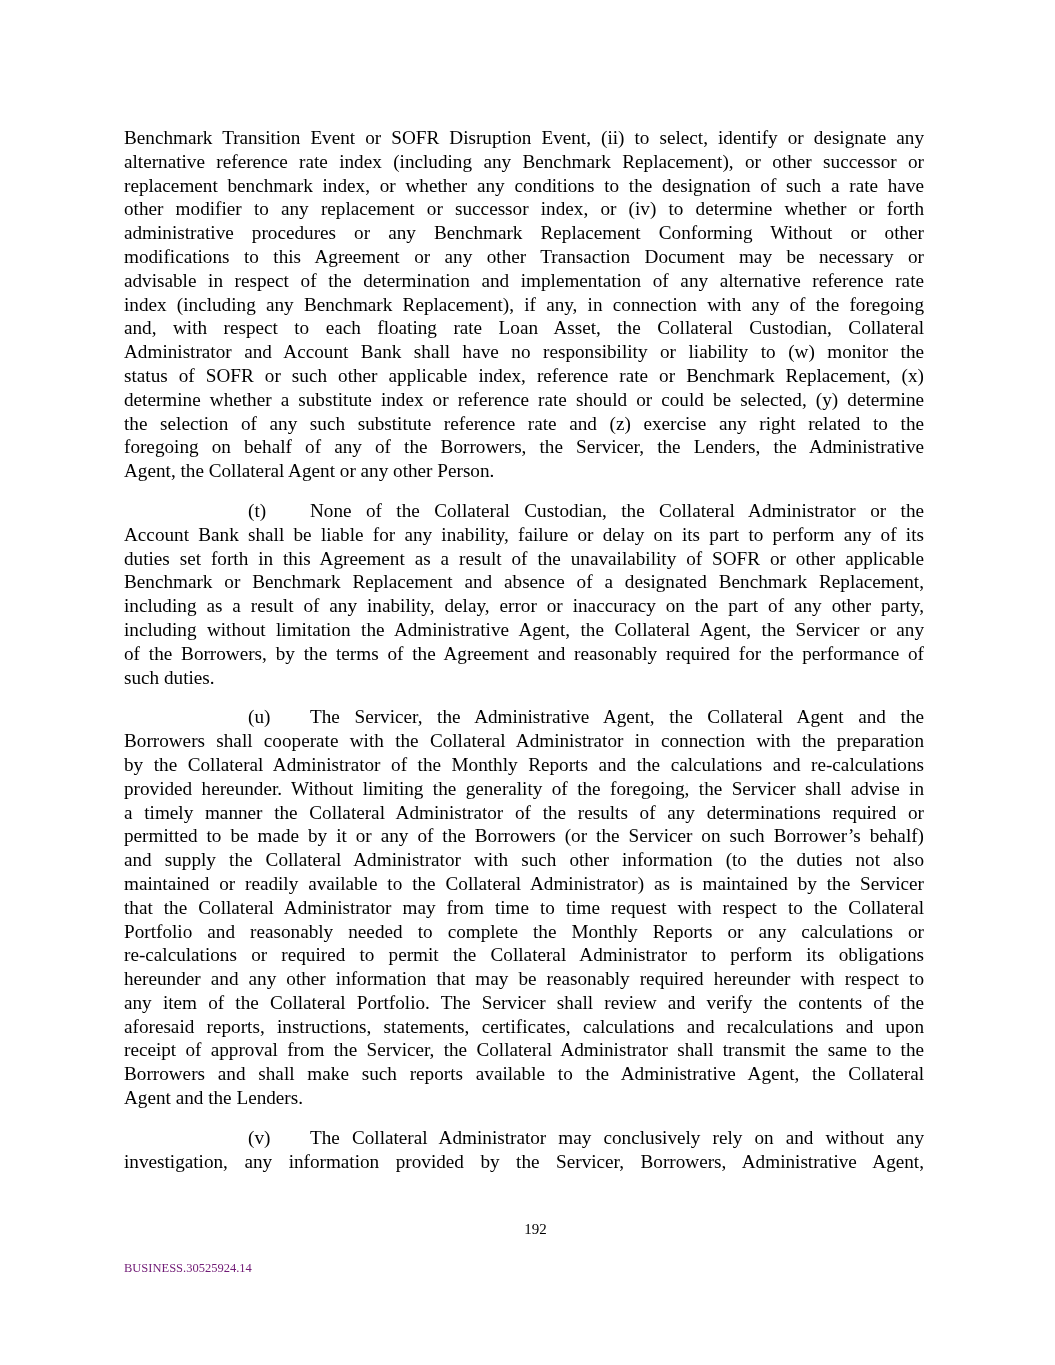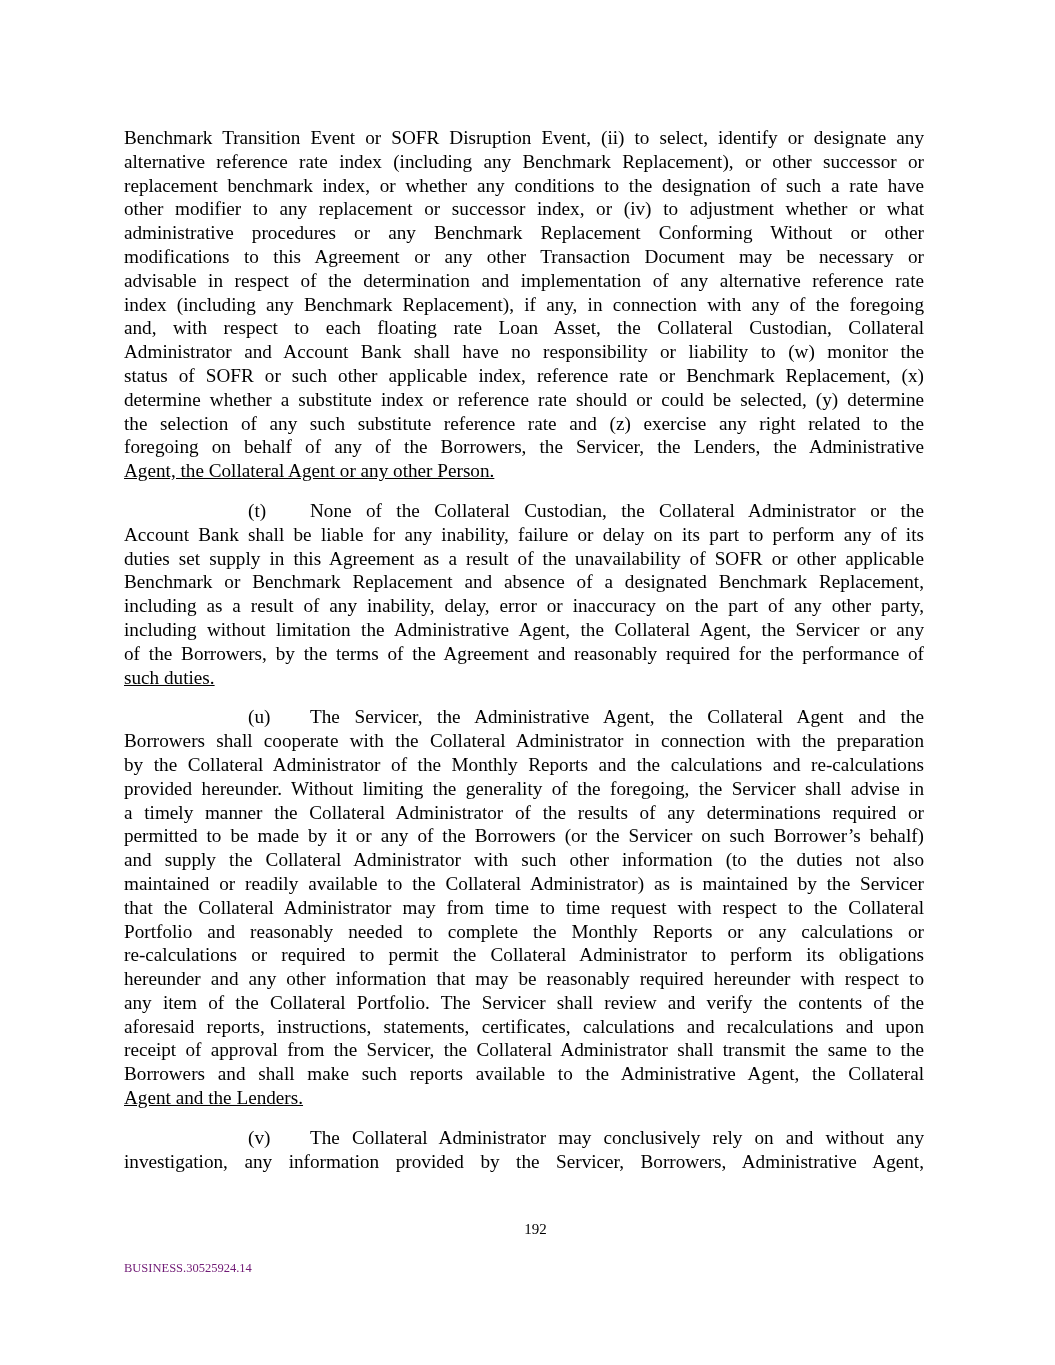--- a/index.html
+++ b/index.html
@@ -5,58 +5,58 @@
   html, body { margin: 0; padding: 0; background: #ffffff; }
   body { width: 1055px; height: 1365px; position: relative; overflow: hidden; }
   .page { position: absolute; left: 0; top: 0; width: 1055px; height: 1365px; background: #fff; }
   .body-text {
     position: absolute; left: 124px; top: 126px; width: 800px;
     font-family: "Liberation Serif", "DejaVu Serif", serif;
     font-size: 19.2px; color: #000; line-height: 23.8px;
   }
   .para { margin: 0 0 16px 0; }
   .line { display: block; text-align: justify; text-align-last: justify; white-space: nowrap; height: 23.8px; }
-  .line.last { text-align-last: left; text-decoration: underline; }
+  .line.last { text-align-last: left; }
   .line.indent { padding-left: 124px; }
   .marker { display: inline-block; width: 62px; }
   .page-number {
     position: absolute; left: 0; width: 1071px; top: 1221px; text-align: center;
     font-family: "Liberation Serif", "DejaVu Serif", serif; font-size: 15px; color: #000;
   }
   .doc-id {
     position: absolute; left: 124px; top: 1261px;
     font-family: "Liberation Serif", "DejaVu Serif", serif; font-size: 12.5px; color: #701a75;
   }
 </style>
 </head>
 <body>
 
 <div class="page">
   <div class="body-text" id="body-text">
       <div class="para">
         <span class="line"><span>Benchmark Transition Event or SOFR Disruption Event, (ii) to select, identify or designate any</span></span>
         <span class="line"><span>alternative reference rate index (including any Benchmark Replacement), or other successor or</span></span>
         <span class="line"><span>replacement benchmark index, or whether any conditions to the designation of such a rate have</span></span>
-        <span class="line"><span>other modifier to any replacement or successor index, or (iv) to adjustment whether or what</span></span>
+        <span class="line"><span>other modifier to any replacement or successor index, or (iv) to determine whether or forth</span></span>
         <span class="line"><span>administrative procedures or any Benchmark Replacement Conforming Without or other</span></span>
         <span class="line"><span>modifications to this Agreement or any other Transaction Document may be necessary or</span></span>
         <span class="line"><span>advisable in respect of the determination and implementation of any alternative reference rate</span></span>
         <span class="line"><span>index (including any Benchmark Replacement), if any, in connection with any of the foregoing</span></span>
         <span class="line"><span>and, with respect to each floating rate Loan Asset, the Collateral Custodian, Collateral</span></span>
         <span class="line"><span>Administrator and Account Bank shall have no responsibility or liability to (w) monitor the</span></span>
         <span class="line"><span>status of SOFR or such other applicable index, reference rate or Benchmark Replacement, (x)</span></span>
         <span class="line"><span>determine whether a substitute index or reference rate should or could be selected, (y) determine</span></span>
         <span class="line"><span>the selection of any such substitute reference rate and (z) exercise any right related to the</span></span>
         <span class="line"><span>foregoing on behalf of any of the Borrowers, the Servicer, the Lenders, the Administrative</span></span>
         <span class="line last"><span>Agent, the Collateral Agent or any other Person.</span></span>
       </div>
       <div class="para">
         <span class="line indent"><span class="marker">(t)</span><span>None of the Collateral Custodian, the Collateral Administrator or the</span></span>
         <span class="line"><span>Account Bank shall be liable for any inability, failure or delay on its part to perform any of its</span></span>
-        <span class="line"><span>duties set supply in this Agreement as a result of the unavailability of SOFR or other applicable</span></span>
+        <span class="line"><span>duties set forth in this Agreement as a result of the unavailability of SOFR or other applicable</span></span>
         <span class="line"><span>Benchmark or Benchmark Replacement and absence of a designated Benchmark Replacement,</span></span>
         <span class="line"><span>including as a result of any inability, delay, error or inaccuracy on the part of any other party,</span></span>
         <span class="line"><span>including without limitation the Administrative Agent, the Collateral Agent, the Servicer or any</span></span>
         <span class="line"><span>of the Borrowers, by the terms of the Agreement and reasonably required for the performance of</span></span>
         <span class="line last"><span>such duties.</span></span>
       </div>
       <div class="para">
         <span class="line indent"><span class="marker">(u)</span><span>The Servicer, the Administrative Agent, the Collateral Agent and the</span></span>
         <span class="line"><span>Borrowers shall cooperate with the Collateral Administrator in connection with the preparation</span></span>
         <span class="line"><span>by the Collateral Administrator of the Monthly Reports and the calculations and re-calculations</span></span>

